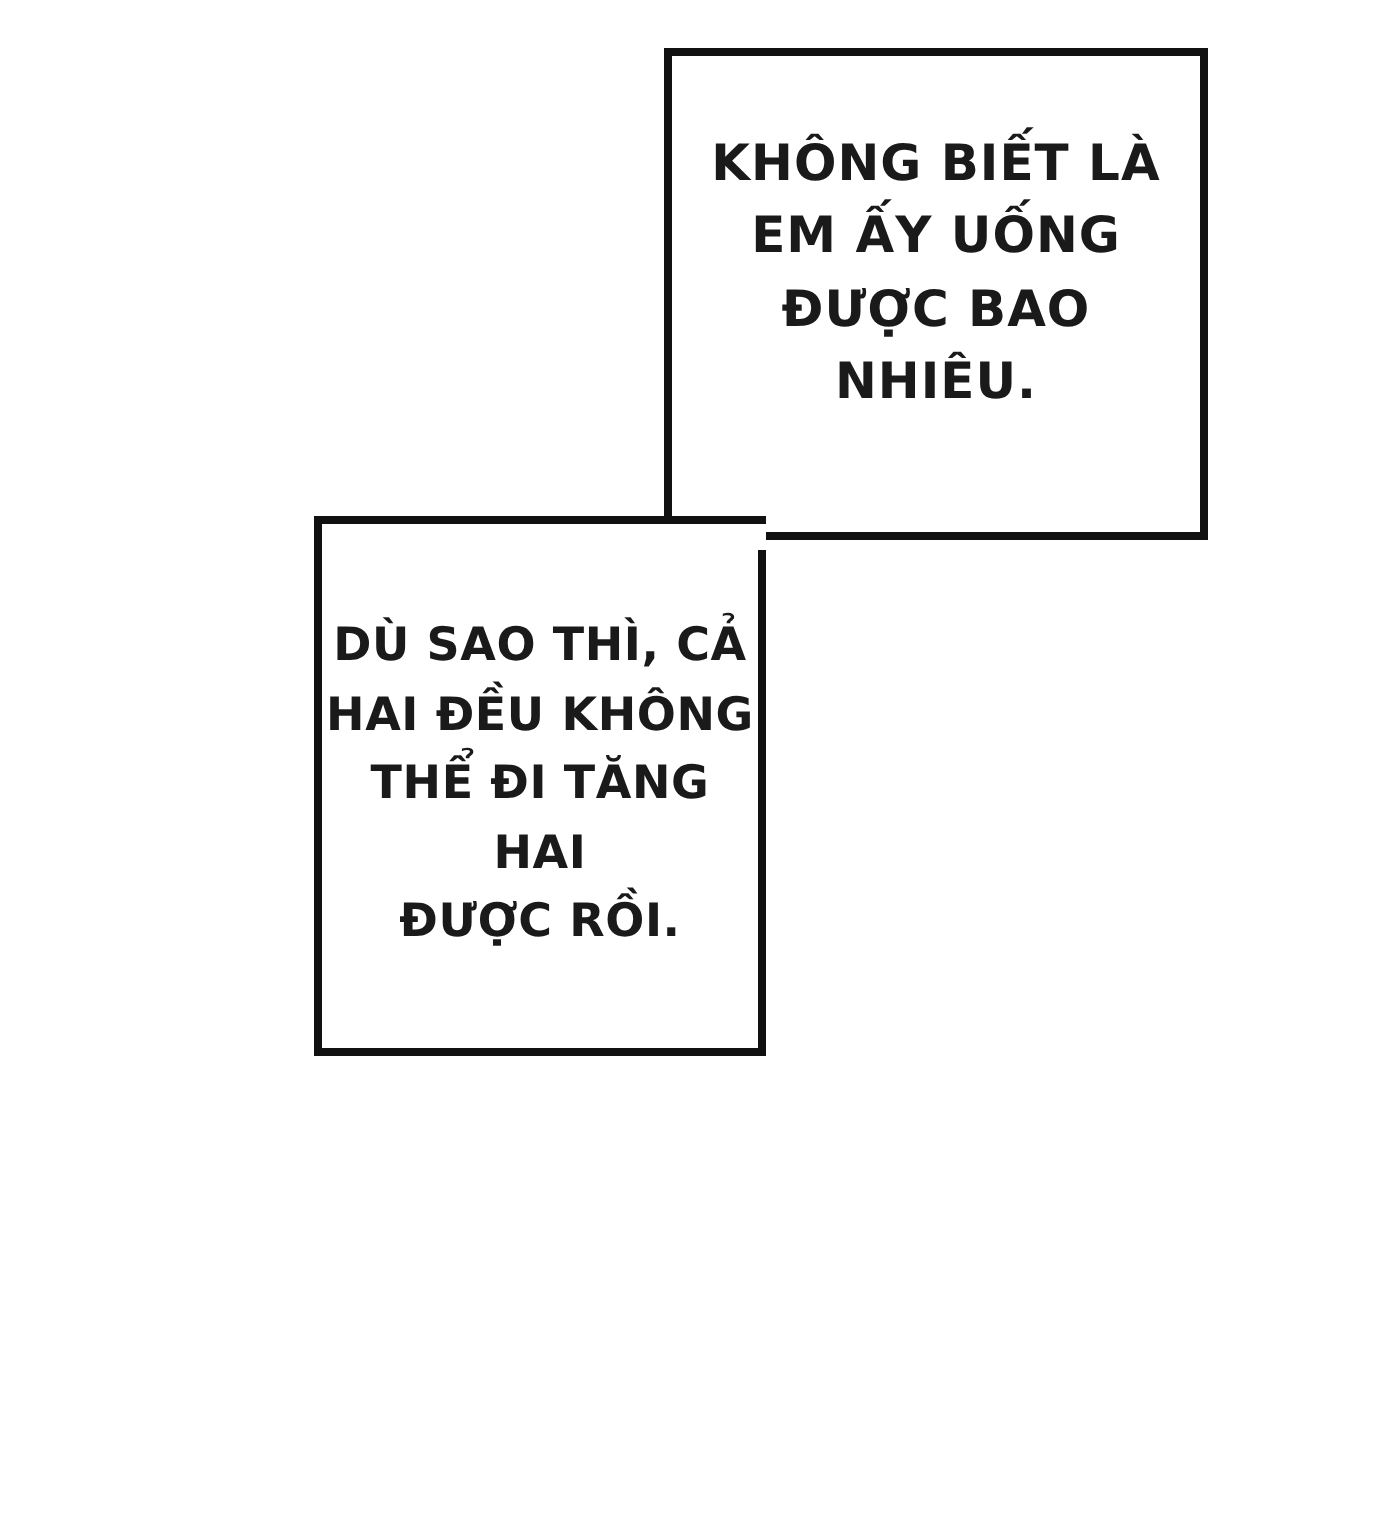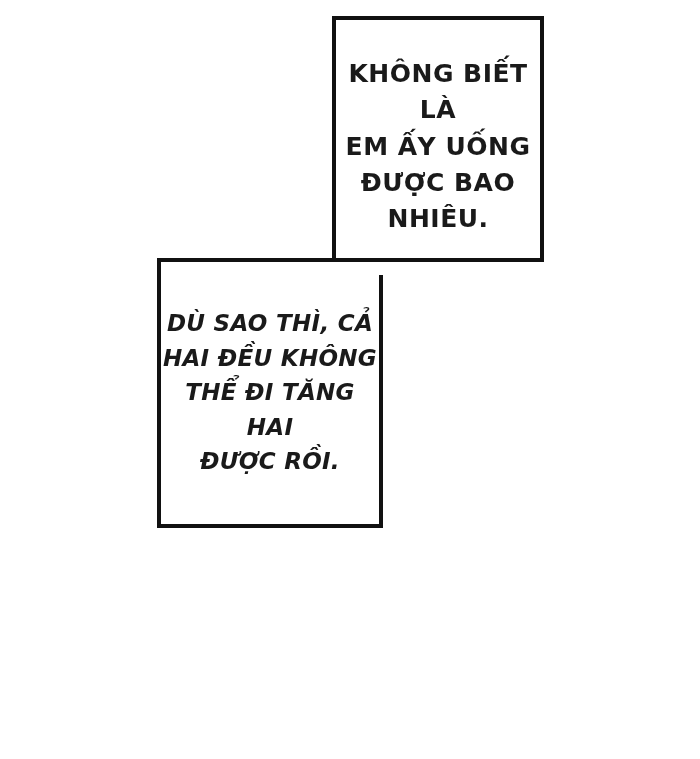--- a/index.html
+++ b/index.html
@@ -20,22 +20,22 @@
     left: 0; top: 0;
     width: 700px;
     height: 759px;
     background: #ffffff;
   }
 
   
   .balloon-top {
     position: absolute;
     left: 332px;
-    top: 16px;
-    width: 212px;
+    top: 24px;
+    width: 272px;
     height: 246px;
     background: #ffffff;
     border: 4px solid #111111;
     box-sizing: border-box;
     z-index: 3;
     display: flex;
     align-items: flex-start;
     justify-content: center;
   }
   .balloon-top .text {
@@ -58,21 +58,20 @@
     top: 258px;
     width: 226px;
     height: 270px;
     background: #ffffff;
     border: 4px solid #111111;
     box-sizing: border-box;
     z-index: 4;
     display: flex;
     align-items: flex-start;
     justify-content: center;
-    font-style: italic;
   }
   .balloon-mid .text {
     margin-top: 44px;
     width: 100%;
     text-align: center;
     font-family: "DejaVu Sans", sans-serif;
     font-weight: bold;
     font-size: 23px;
     line-height: 1.5;
     letter-spacing: 0.3px;

